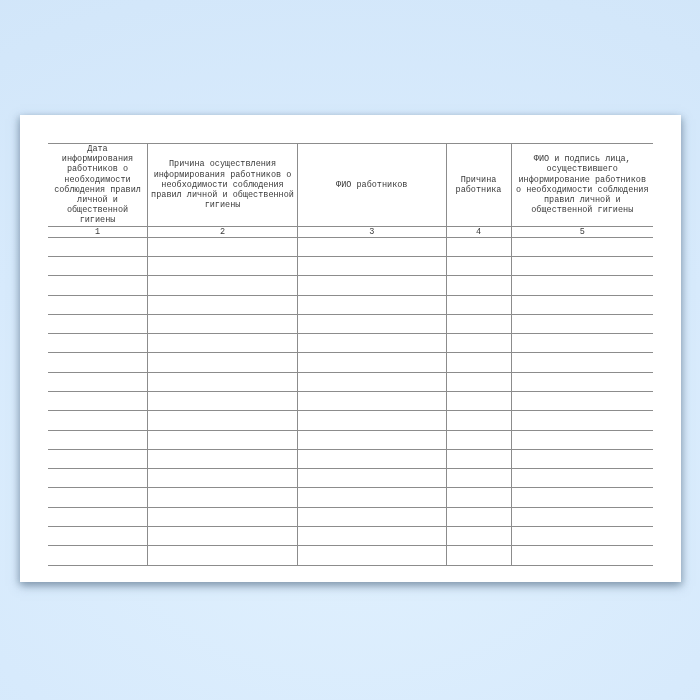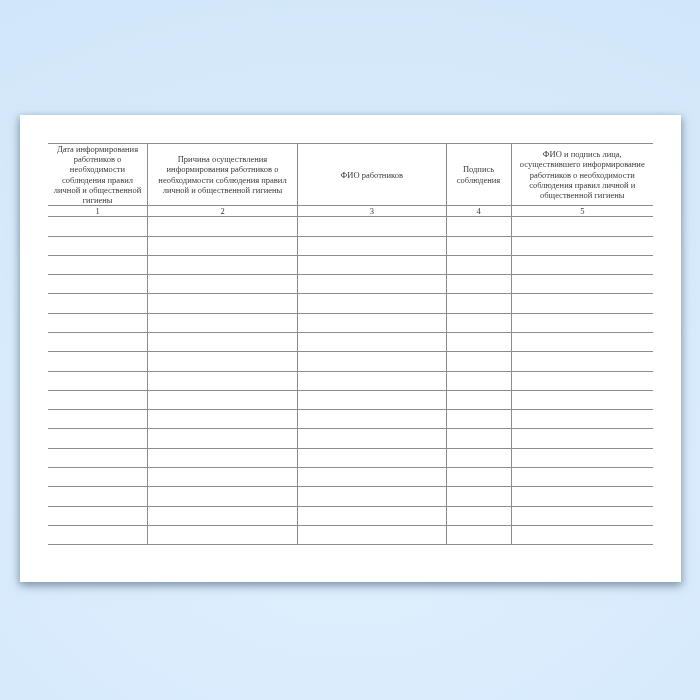--- a/index.html
+++ b/index.html
@@ -27,21 +27,21 @@
       -2px 2px 6px rgba(100, 124, 148, 0.28),
       2px 3px 6px rgba(100, 124, 148, 0.28);
   }
   table.journal {
     position: absolute;
     left: 28px;
     top: 28px;
     width: 605px;
     border-collapse: collapse;
     table-layout: fixed;
-    font-family: Liberation Serif, serif;
+    font-family: Liberation Mono, monospace;
     color: #3a3a3a;
   }
   table.journal th,
   table.journal td {
     border-bottom: 1.5px solid #8c8c8c;
     border-left: 1px solid #8c8c8c;
     padding: 0 3px;
     text-align: center;
     vertical-align: middle;
     overflow: hidden;
@@ -78,21 +78,21 @@
         <col style="width:150px">
         <col style="width:148.5px">
         <col style="width:65px">
         <col style="width:142px">
       </colgroup>
       <thead>
         <tr class="header-row">
           <th>Дата информирования работников о необходимости соблюдения правил личной и общественной гигиены</th>
           <th>Причина осуществления информирования работников о необходимости соблюдения правил личной и общественной гигиены</th>
           <th>ФИО работников</th>
-          <th>Подпись соблюдения</th>
+          <th>Причина работника</th>
           <th>ФИО и подпись лица, осуществившего информирование работников о необходимости соблюдения правил личной и общественной гигиены</th>
         </tr>
         <tr class="number-row">
           <td>1</td>
           <td>2</td>
           <td>3</td>
           <td>4</td>
           <td>5</td>
         </tr>
       </thead>

